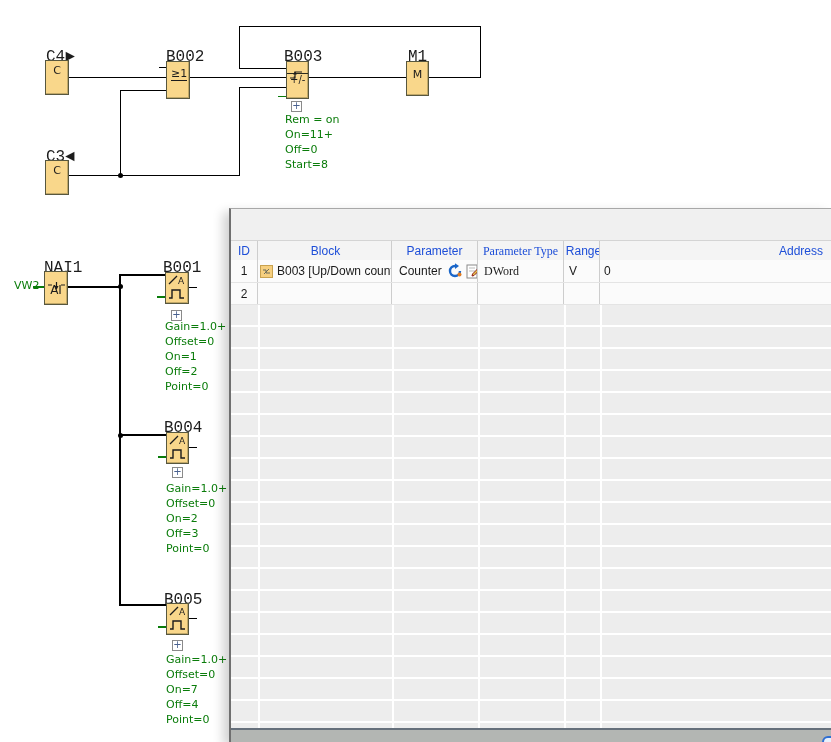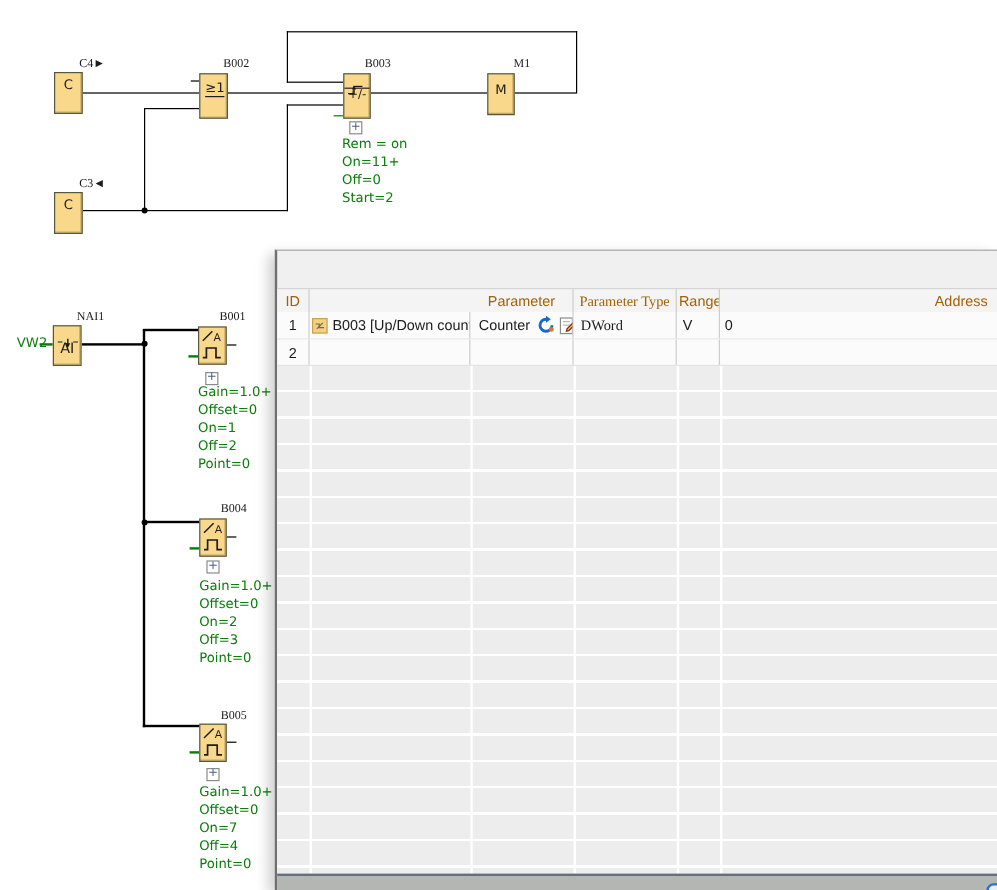--- a/index.html
+++ b/index.html
@@ -9,22 +9,22 @@
   
   .canvas{position:absolute;inset:0;background:#fff;}
   .wire{position:absolute;background:#000;}
   .wire.analog{background:#000;}
   .gtick{position:absolute;background:#0a7c0a;}
   .dot{position:absolute;width:5px;height:5px;border-radius:50%;background:#000;}
 
   .blk{position:absolute;background:#f9d78b;border:1px solid #57573f;
        box-shadow:inset -1px -1px 0 rgba(90,80,40,.35);box-sizing:border-box;
        color:#1c1c1c;font-family:"DejaVu Sans",sans-serif;}
-  .blk-label{position:absolute;font-size:10px;color:#1c1c1c;white-space:nowrap;
-             font-family:Liberation Serif, serif;margin-left:20px;}
+  .blk-label{position:absolute;font-size:16px;color:#1c1c1c;white-space:nowrap;
+             font-family:Liberation Mono, monospace;}
   .sym-c{display:block;text-align:center;font-size:11px;margin-top:3px;}
   .sym-m{display:block;text-align:center;font-size:11px;margin-top:6px;}
   .sym-or{display:inline-block;margin:3px 0 0 4px;font-size:11px;border-bottom:1px solid #1c1c1c;
           line-height:12px;}
   .b003-top{height:12px;border-bottom:1px solid #2a2a1e;padding:2px 0 0 3px;box-sizing:border-box;}
   .b003-sym{font-size:10px;padding-left:3px;line-height:12px;}
   .nai-top{padding:3px 0 0 3px;height:10px;}
   .nai-sym{font-size:12px;text-align:center;line-height:11px;}
   .gtext{position:absolute;color:#0a7c0a;font-size:11px;line-height:15px;white-space:nowrap;
          font-family:"DejaVu Sans",sans-serif;}
@@ -46,21 +46,21 @@
   .title-text{margin-left:9px;font-size:12px;color:#1a1a1a;}
 
   .thead{position:absolute;left:0;top:31px;right:0;height:20px;background:#f4f4f4;
          border-top:1px solid #d4d4d4;border-bottom:1px solid #c2c2c2;box-sizing:content-box;}
   .trow{position:absolute;left:0;right:0;background:#fbfbfb;border-bottom:1px solid #e4e4e4;
         box-sizing:border-box;}
   .row1{top:51px;height:23px;}
   .row2{top:74px;height:22px;}
   .cell{position:absolute;top:0;bottom:0;display:flex;align-items:center;font-size:12px;
         overflow:hidden;white-space:nowrap;box-sizing:border-box;}
-  .thead .cell{justify-content:center;color:#a16207;}
+  .thead .cell{justify-content:center;color:#1d4ed8;}
   .thead .cell,.trow .cell{border-right:1px solid #cdcdcd;}
   .thead .cell.c-addr,.trow .cell.c-addr{border-right:none;}
   .c-id{left:0;width:27px;justify-content:center;}
   .c-block{left:27px;width:134px;padding-left:2px;}
   .c-param{left:161px;width:86px;padding-left:7px;}
   .c-type{left:247px;width:86px;padding-left:6px;font-family:Liberation Serif, serif;}
   .c-range{left:333px;width:36px;padding-left:5px;}
   .c-addr{left:369px;width:231px;padding-left:4px;}
   .thead .c-addr{justify-content:flex-end;padding-right:8px;}
 
@@ -194,21 +194,21 @@
 
     <div class="expand" style="left:291px;top:101px">+</div>
     <div class="expand" style="left:171px;top:310px">+</div>
     <div class="expand" style="left:172px;top:467px">+</div>
     <div class="expand" style="left:172px;top:640px">+</div>
 
     <div class="gtext" style="left:285px;top:112px">
       <div>Rem = on</div>
       <div>On=11+</div>
       <div>Off=0</div>
-      <div>Start=2</div>
+      <div>Start=8</div>
     </div>
     <div class="gtext" style="left:165px;top:319px">
       <div>Gain=1.0+</div>
       <div>Offset=0</div>
       <div>On=1</div>
       <div>Off=2</div>
       <div>Point=0</div>
     </div>
     <div class="gtext" style="left:166px;top:481px">
       <div>Gain=1.0+</div>
@@ -223,20 +223,21 @@
       <div>On=7</div>
       <div>Off=4</div>
       <div>Point=0</div>
     </div>
   </div>
 
   <div class="dialog">
 
     <div class="thead">
       <div class="cell c-id">ID</div>
+      <div class="cell c-block" style="justify-content:center">Block</div>
       <div class="cell c-param" style="justify-content:center;padding-left:0">Parameter</div>
       <div class="cell c-type" style="justify-content:center;padding-left:0">Parameter Type</div>
       <div class="cell c-range" style="justify-content:center;padding-left:4px">Range</div>
       <div class="cell c-addr">Address</div>
     </div>
 
     <div class="trow row1">
       <div class="cell c-id">1</div>
       <div class="cell c-block">
         <span class="mini-blk">

